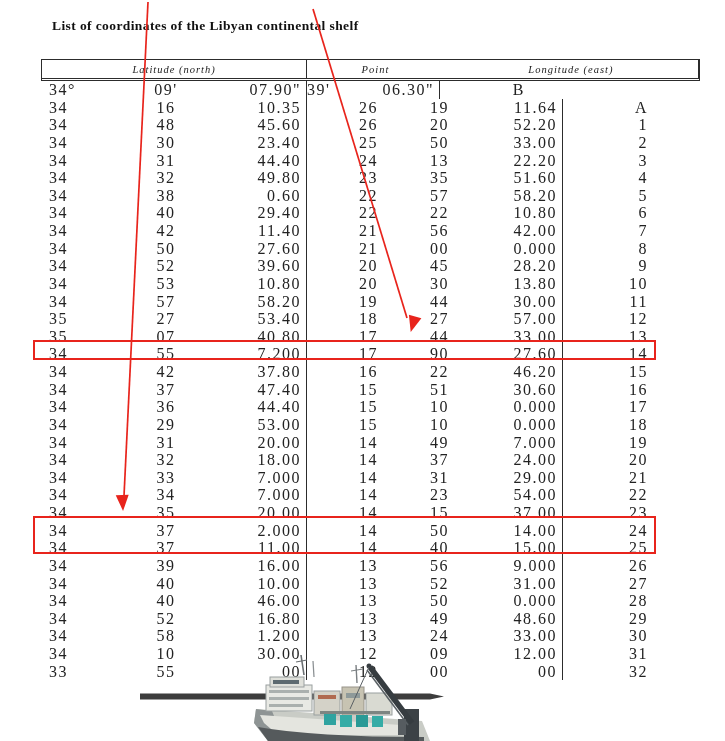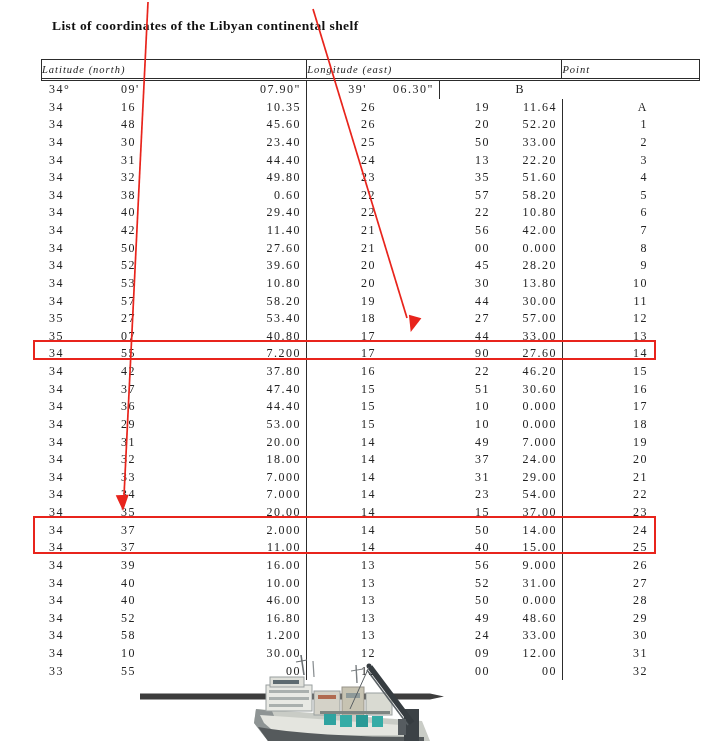--- a/index.html
+++ b/index.html
@@ -13,32 +13,32 @@
     font-size:13.5px;font-weight:bold;letter-spacing:.4px;color:#111;
   }
   
   .ctable{position:absolute;left:41px;top:59px;width:659px;z-index:1;}
   .thead{
     display:flex;box-sizing:border-box;height:22px;align-items:center;
     border-top:1.5px solid #2c2c2c;border-bottom:3px double #2c2c2c;
     border-left:1px solid #2c2c2c;border-right:1px solid #2c2c2c;
     font-style:italic;font-size:10.5px;letter-spacing:1px;color:#222;
   }
-  .th{box-sizing:border-box;text-align:left;height:100%;line-height:19px;}
+  .th{box-sizing:border-box;text-align:center;height:100%;line-height:19px;}
   .th-lat{width:266px;border-right:1px solid #2c2c2c;}
   .th-lon{width:256px;border-right:1px solid #2c2c2c;}
   .th-point{width:137px;}
-  .tbody{font-size:12px;letter-spacing:1.5px;color:#222;}
+  .tbody{font-size:16px;letter-spacing:1.5px;color:#222;}
   .tr{display:flex;height:17.64px;line-height:17.64px;}
   .td{box-sizing:border-box;display:block;height:100%;}
   .c-latd{width:80px;text-align:left;padding-left:8px;}
-  .c-latm{width:90px;}
+  .c-latm{width:90px;text-align:center;}
   .c-lats{width:96px;text-align:right;padding-right:5px;border-right:1px solid #2c2c2c;}
   .c-lond{width:123px;text-align:center;}
-  .c-lonm{width:60px;text-align:right;}
+  .c-lonm{width:60px;text-align:left;}
   .c-lons{width:73px;text-align:right;padding-right:5px;border-right:1px solid #2c2c2c;}
   .c-point{width:137px;text-align:right;padding-right:52px;}
   
   .hlbox{position:absolute;border:2px solid #e8241c;z-index:4;background:transparent;}
   .hlbox1{left:33px;top:340px;width:619px;height:16px;}
   .hlbox2{left:33px;top:516px;width:619px;height:34px;}
   
   .overlay{position:absolute;left:0;top:0;z-index:5;pointer-events:none;}
   
   .ship{position:absolute;left:254px;top:653px;z-index:6;}
@@ -46,22 +46,22 @@
 </head>
 <body>
 
 <div class="page">
 
   <h1 class="title">List of coordinates of the Libyan continental shelf</h1>
 
   <div class="ctable">
     <div class="thead">
       <span class="th th-lat">Latitude (north)</span>
+      <span class="th th-point">Point</span>
       <span class="th th-lon">Longitude (east)</span>
-      <span class="th th-point">Point</span>
     </div>
     <div class="tbody" id="tbody">
         <div class="tr">
           <span class="td c-latd">34°</span>
           <span class="td c-latm">09'</span>
           <span class="td c-lats">07.90"</span>
           <span class="td c-lonm">39'</span>
           <span class="td c-lons">06.30"</span>
           <span class="td c-point">B</span>
         </div>

